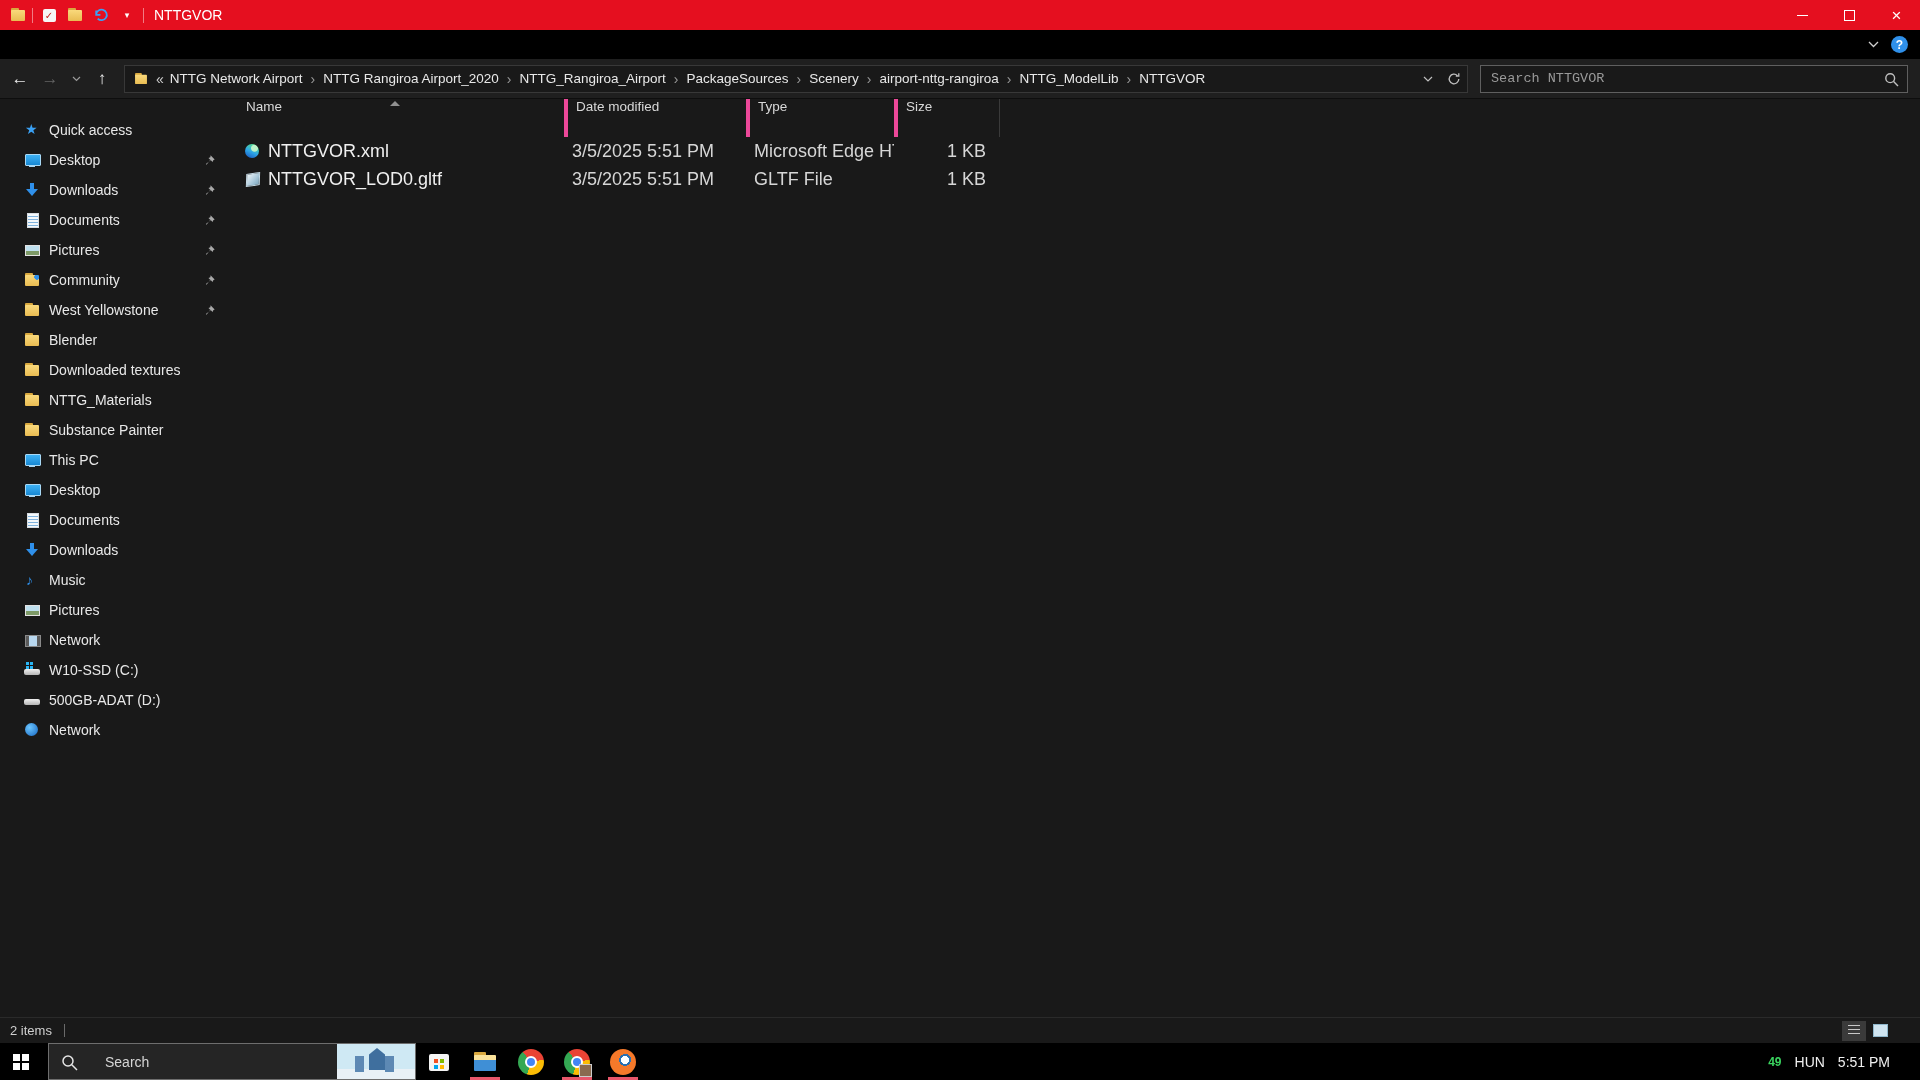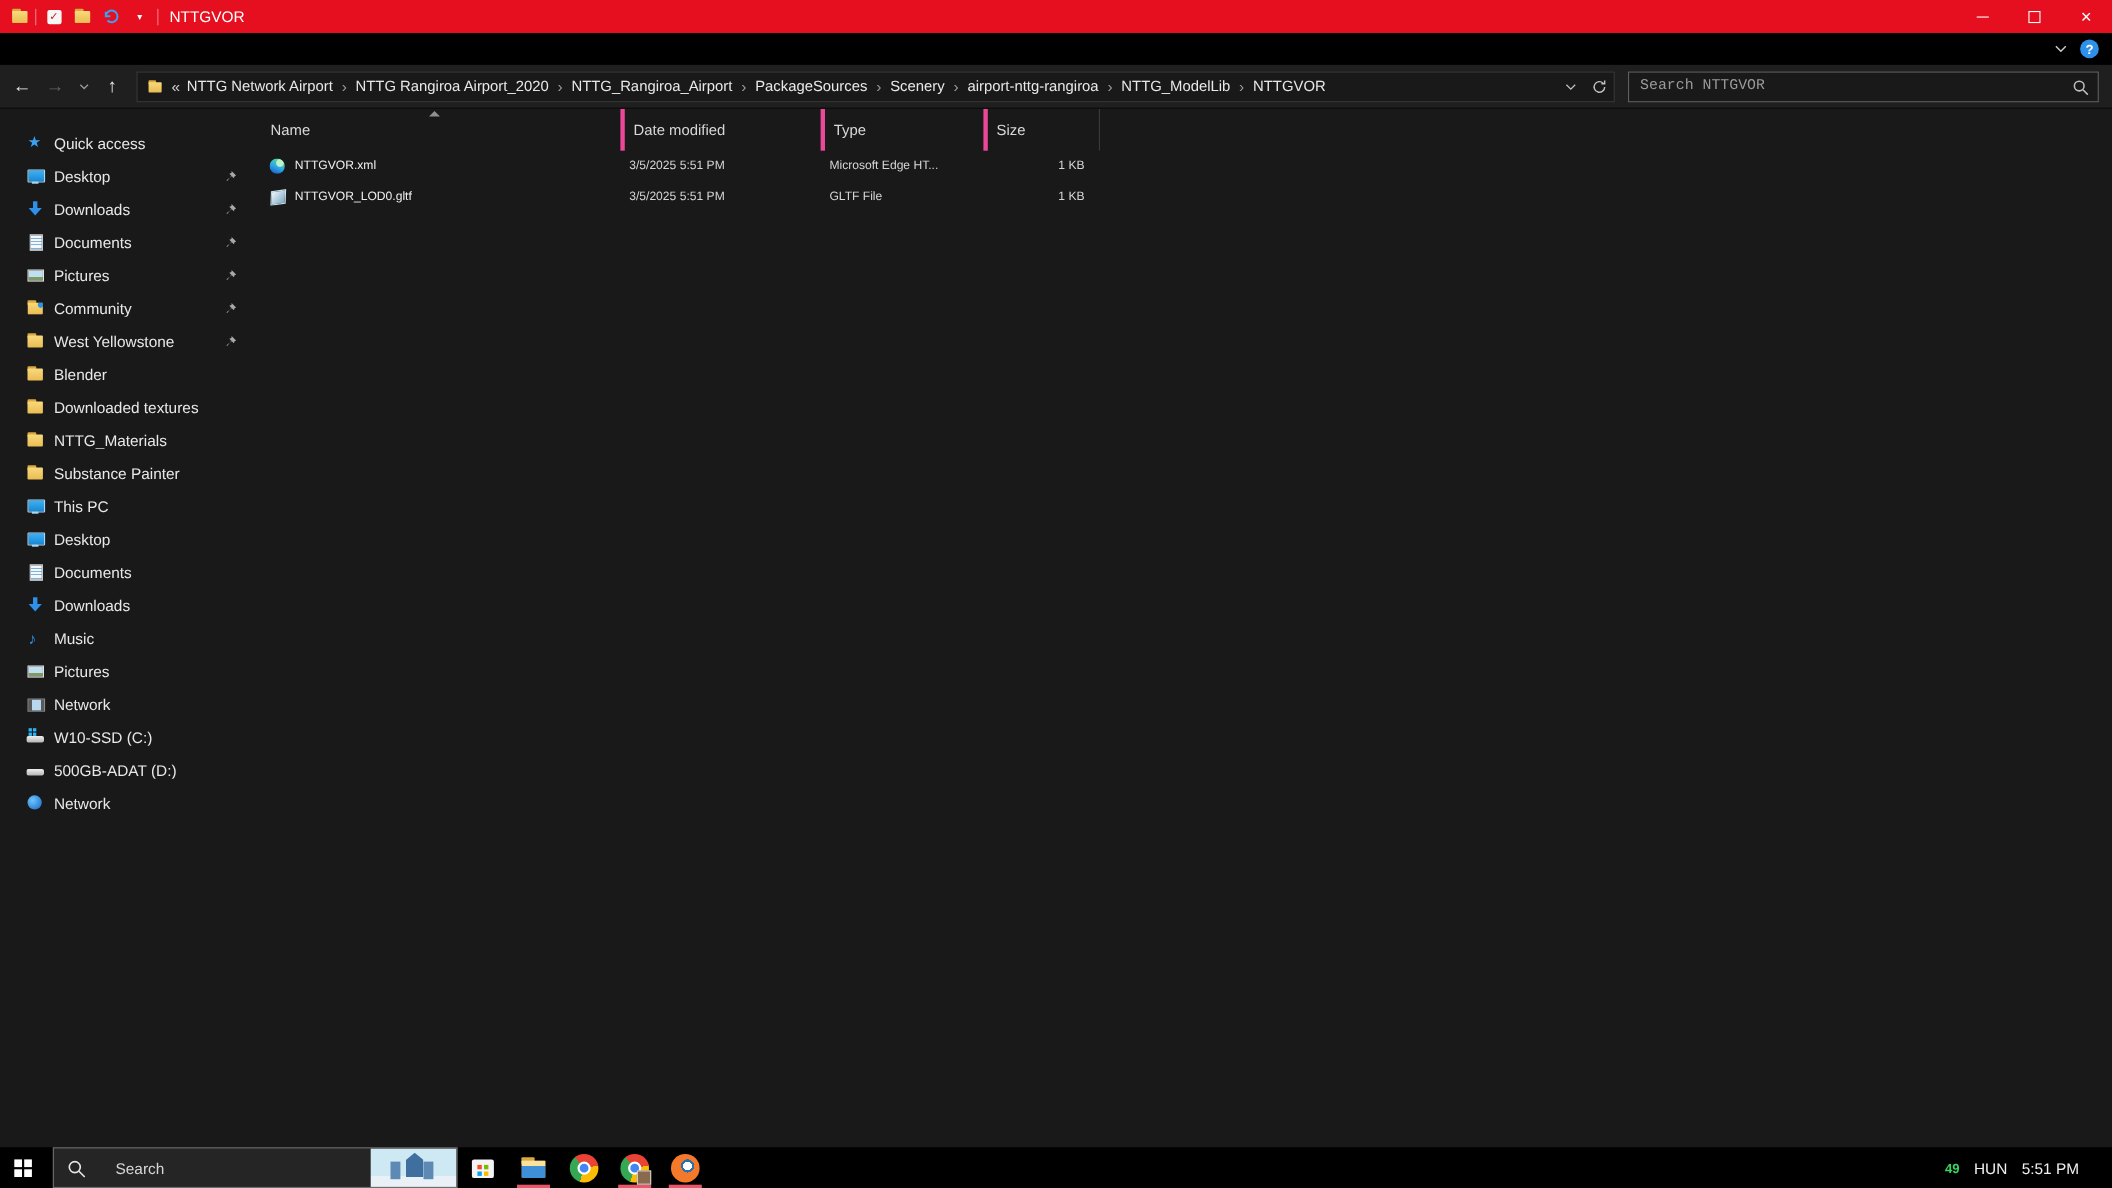--- a/index.html
+++ b/index.html
@@ -82,26 +82,26 @@
   .ic-net::after { content:""; position:absolute; left:1px; top:1px; width:13px; height:13px; border-radius:50%;
     background:radial-gradient(circle at 35% 35%,#6cc6ff,#1565c0); }
   .ic-edge::after { content:""; position:absolute; left:1px; top:1px; width:14px; height:14px; border-radius:50%;
     background:radial-gradient(circle at 68% 30%,#bdf3c9 0 3px,transparent 4px),linear-gradient(205deg,#57dd8d 12%,#2ea7e8 55%,#1b5fc4 92%); }
   .ic-gltf::after { content:""; position:absolute; left:2px; top:2px; width:12px; height:11px; border:1px solid #c8dde9;
     background:linear-gradient(135deg,#eef5f9,#a9c8da 60%,#7fa8bf); transform:rotate(-8deg) skewX(-10deg); }
 
   
   .filepane { flex:1; position:relative; }
   .fheader { display:grid; grid-template-columns:344px 182px 148px 106px; height:38px; align-items:center; position:relative; }
-  .hcell { position:relative; height:100%; display:flex; align-items:center; font-size:13.5px; color:#d8d8d8; padding-left:8px; cursor:default; }
+  .hcell { position:relative; height:100%; display:flex; align-items:flex-start; font-size:13.5px; color:#d8d8d8; padding-left:8px; cursor:default; }
   .hcell.first { padding-left:26px; }
   .hcell.bordered { border-left:4px solid #ec4899; }
   .hcell.last { border-right:1px solid #3a3a3a; }
   .sort-caret { position:absolute; top:2px; left:170px; width:0; height:0; border-left:5px solid transparent; border-right:5px solid transparent; border-bottom:5px solid #909090; }
-  .frow { display:grid; grid-template-columns:344px 182px 148px 106px; height:28px; align-items:center; font-size:11px; color:#d6d6d6; cursor:default; }
+  .frow { display:grid; grid-template-columns:344px 182px 148px 106px; height:28px; align-items:center; font-size:18px; color:#d6d6d6; cursor:default; }
   .fcell { padding-left:8px; white-space:nowrap; overflow:hidden; }
   .fcell.namec { display:flex; align-items:center; gap:8px; padding-left:24px; color:#f0f0f0; }
   .fcell.sizec { text-align:right; padding-right:14px; }
 
   
   .statusbar { height:26px; flex:none; border-top:1px solid #2a2a2a; background:#191919; display:flex; align-items:center; padding:0 28px 0 10px; }
   .status-count { font-size:13px; color:#d0d0d0; }
   .status-sep { width:1px; height:13px; background:#6a6a6a; margin-left:12px; }
   .viewbtns { margin-left:auto; display:flex; gap:2px; }
   .viewbtn { width:24px; height:20px; display:flex; align-items:center; justify-content:center; }
@@ -436,20 +436,28 @@
               <span>NTTGVOR_LOD0.gltf</span>
             </div>
             <div class="fcell">3/5/2025 5:51 PM</div>
             <div class="fcell">GLTF File</div>
             <div class="fcell sizec">1 KB</div>
           </div>
         </div>
     </div>
   </div>
 
+  <div class="statusbar">
+    <span class="status-count">2 items</span>
+    <span class="status-sep"></span>
+    <div class="viewbtns">
+      <span class="viewbtn active vb-details"></span>
+      <span class="viewbtn vb-thumbs"></span>
+    </div>
+  </div>
 
   <div class="taskbar">
     <div class="startbtn"></div>
     <div class="tb-search">
       <span class="tb-mag">
         <svg width="17" height="17" viewBox="0 0 17 17">
             <circle cx="7" cy="7" r="5" fill="none" stroke="#e6e6e6" stroke-width="1.5"></circle>
             <path d="M10.8 10.8L16 16" stroke="#e6e6e6" stroke-width="1.5"></path>
           </svg>
       </span>

